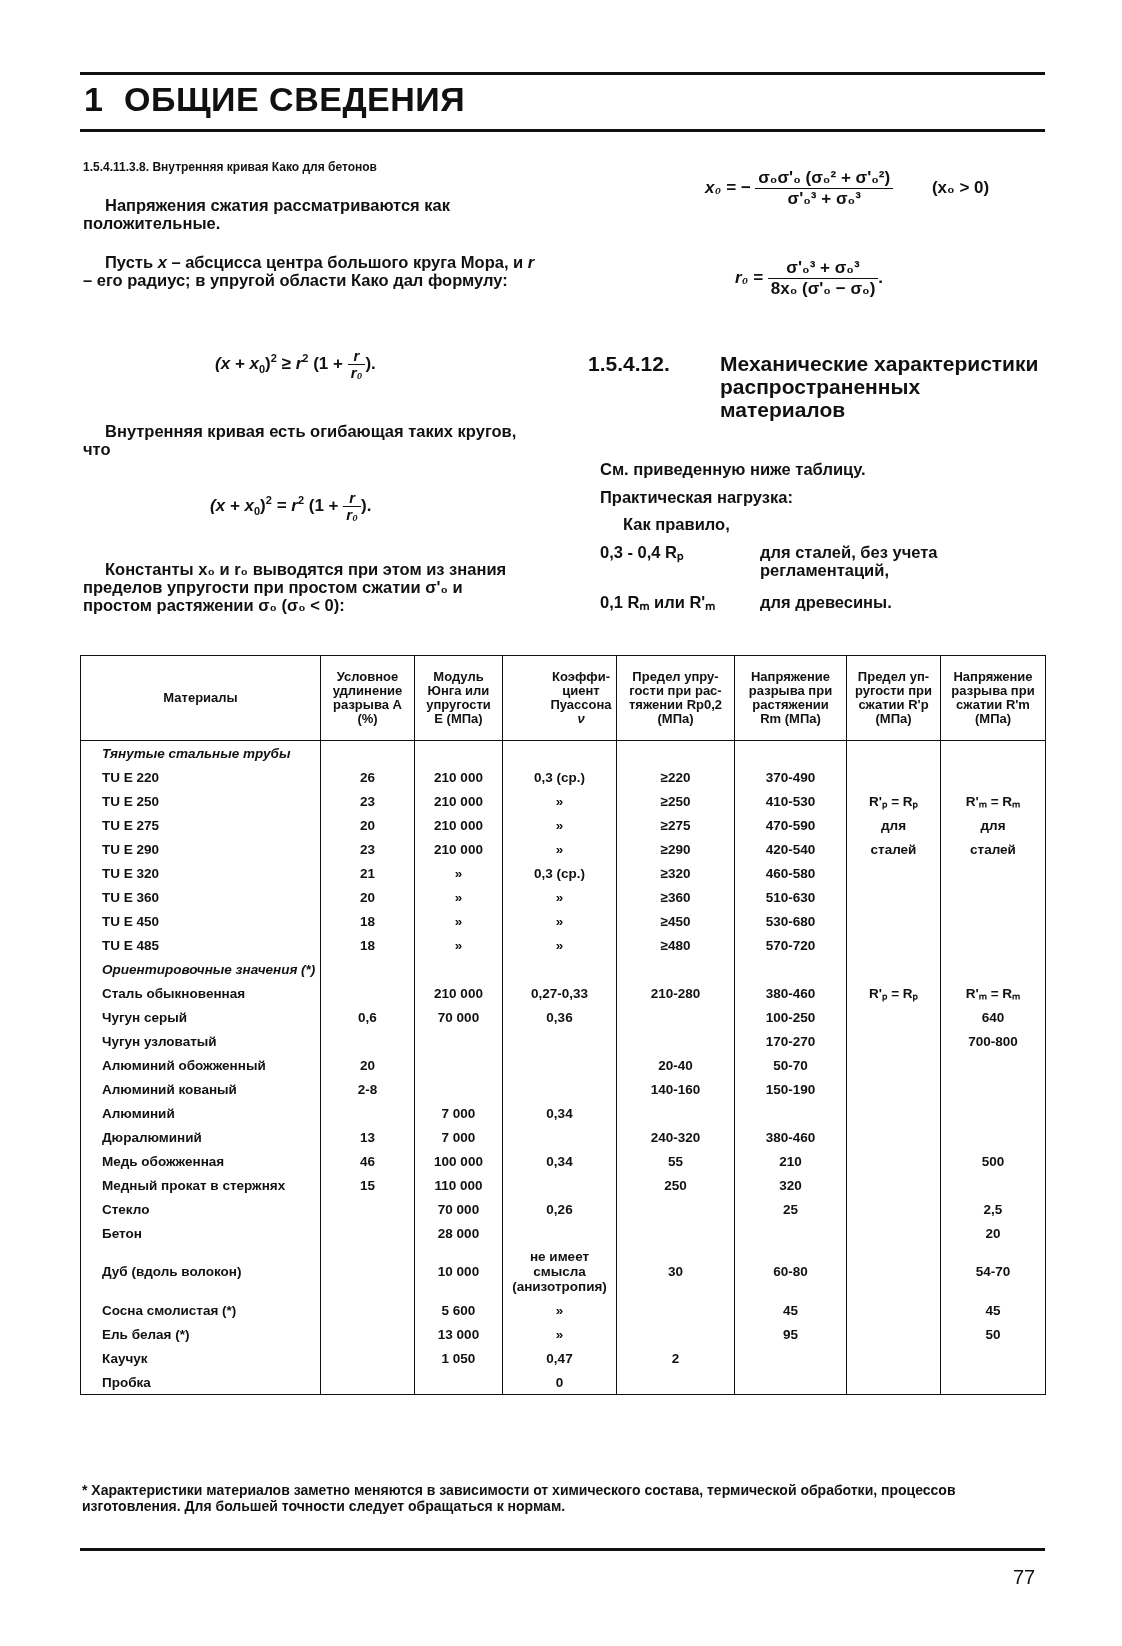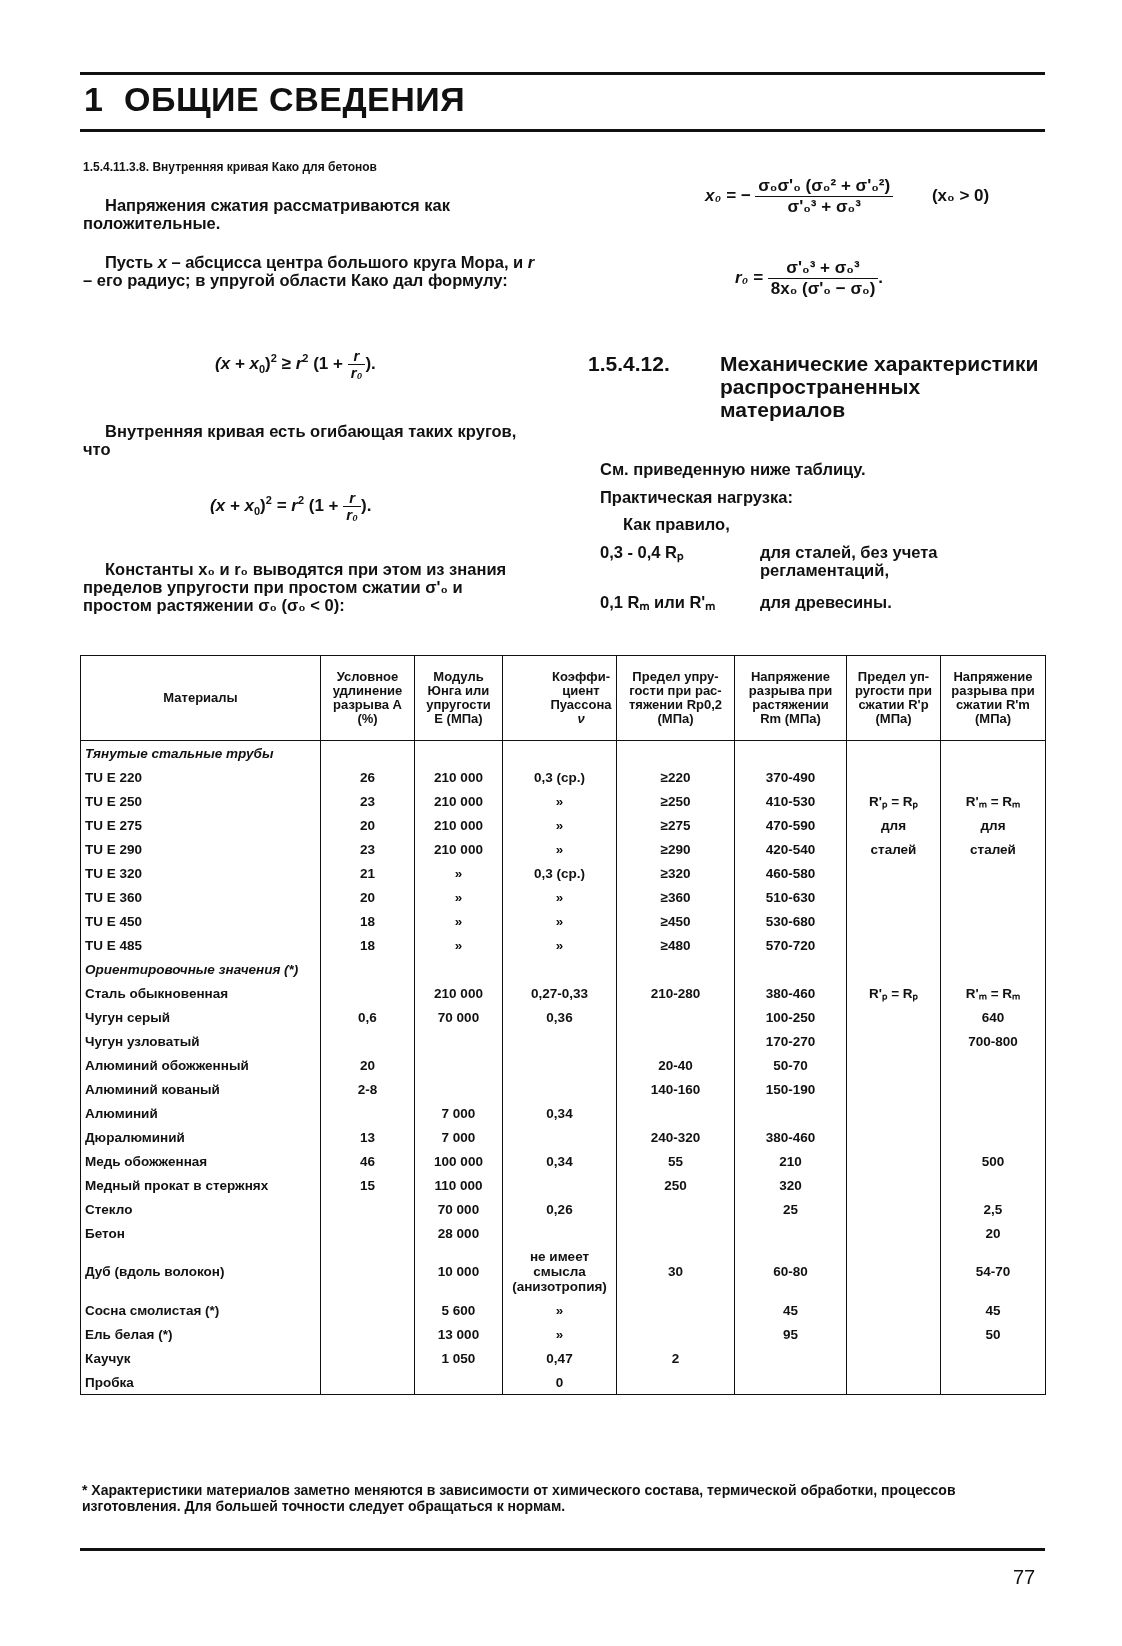--- a/index.html
+++ b/index.html
@@ -17,21 +17,21 @@
   .frac .d { display:block; padding:0 3px; line-height:20px; }
   .frac.small .n, .frac.small .d { line-height:16px; font-size:15px; }
   sub, sup { font-size:11px; }
   .h2 { position:absolute; left:588px; top:352px; font-size:21px; font-weight:bold; line-height:23px; }
   .h2 .num { position:absolute; left:0; top:0; }
   .h2 .txt { margin-left:132px; display:block; width:330px; }
   table.mat { position:absolute; left:80px; top:655px; width:965px; border-collapse:collapse;
               font-size:13.5px; font-weight:bold; table-layout:fixed; }
   table.mat th { border:1.5px solid #111; font-size:13px; line-height:14px; padding:3px 2px; font-weight:bold; vertical-align:middle; text-align:center; }
   table.mat td { border-left:1.5px solid #111; border-right:1.5px solid #111; padding:0 3px; height:24px; text-align:center; vertical-align:middle; }
-  table.mat td.name { text-align:left; padding-left:4px; }
+  table.mat td.name { text-align:left; padding-left:21px; }
   table.mat tr.last td { border-bottom:1.5px solid #111; }
   table.mat tr.group td.name { font-style:italic; }
   .footnote { position:absolute; left:82px; top:1482px; width:960px; font-size:14px; font-weight:bold; line-height:16px; }
   .pagenum { position:absolute; left:1013px; top:1566px; font-size:20px; font-weight:normal; }
   .ll { position:absolute; font-size:16.5px; font-weight:bold; line-height:18px;margin-left:12px; }
 </style>
 </head>
 <body>
 
 <div class="rule" style="top:72px;height:3px;"></div>
@@ -51,21 +51,21 @@
 </div>
 
 <div class="p indent" style="left:83px;top:422px;width:452px;">Внутренняя кривая есть огибающая таких кругов, что</div>
 
 <div class="formula" style="left:210px;top:490px;">
   <span class="it">(x + x</span><sub>0</sub><span>)</span><sup>2</sup><span class="it"> = r</span><sup>2</sup><span> (1 + </span><span class="frac small"><span class="n it">r</span><span class="d it">r₀</span></span><span>).</span>
 </div>
 
 <div class="p indent" style="left:83px;top:560px;width:452px;">Константы x₀ и r₀ выводятся при этом из знания пределов упругости при простом сжатии σ'₀ и простом растяжении σ₀ (σ₀ &lt; 0):</div>
 
-<div class="formula" style="left:705px;top:176px;">
+<div class="formula" style="left:705px;top:168px;">
   <span class="it">x₀ = −</span>
   <span class="frac"><span class="n">σ₀σ'₀ (σ₀² + σ'₀²)</span><span class="d">σ'₀³ + σ₀³</span></span>
   <span style="margin-left:34px;text-align:right;">(x₀ &gt; 0)</span>
 </div>
 <div class="formula" style="left:735px;top:258px;">
   <span class="it">r₀ =</span>
   <span class="frac"><span class="n">σ'₀³ + σ₀³</span><span class="d">8x₀ (σ'₀ − σ₀)</span></span><span>.</span>
 </div>
 
 <div class="h2">

